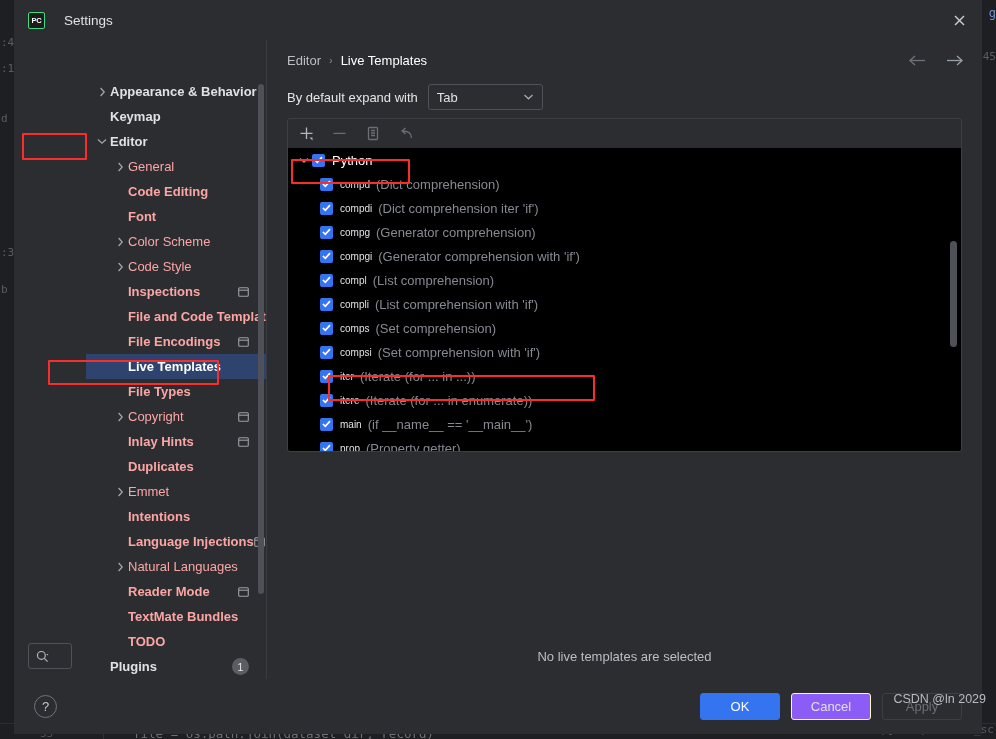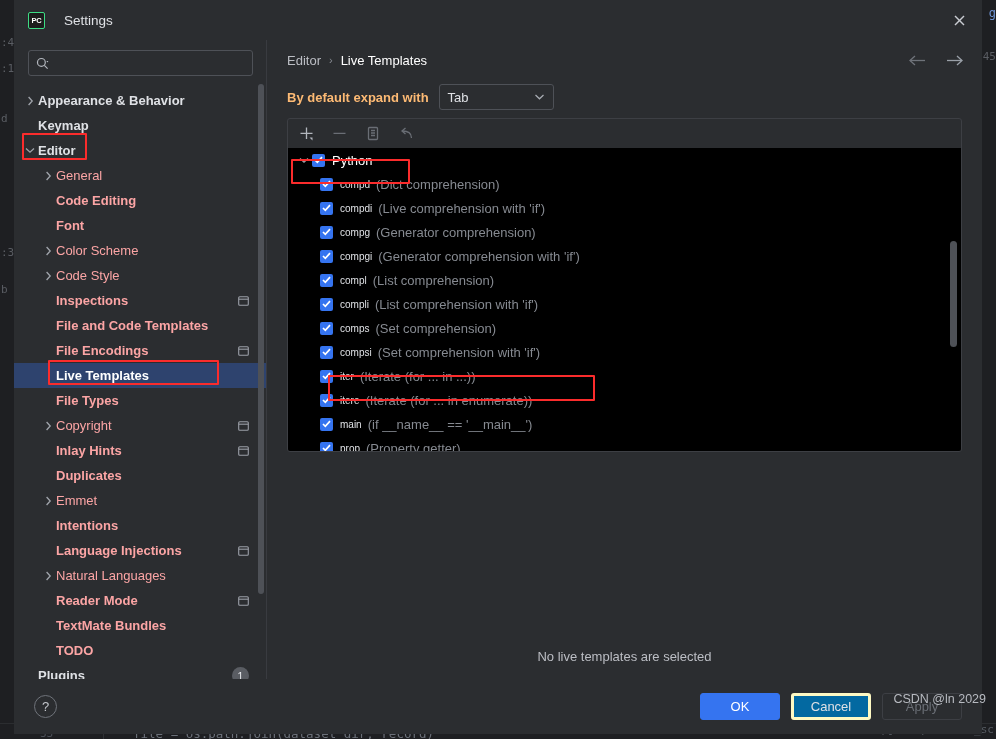--- a/index.html
+++ b/index.html
@@ -142,23 +142,24 @@
     display: flex;
     min-height: 0;
     position: relative;
   }
 
   
   #sidebar {
     width: 253px;
     flex: 0 0 253px;
     display: flex;
-    flex-direction: column;
+    flex-direction: row;
     position: relative;
     background: #2b2d30;
+    align-items: flex-end;
   }
   #search-wrap {
     padding: 10px 14px 10px 14px;
   }
   #search-field {
     height: 26px;
     border: 1px solid #4e5157;
     border-radius: 3px;
     background: #2b2d30;
     display: flex;
@@ -286,21 +287,21 @@
   #nav-back svg { stroke: #6f737a; }
   #nav-forward svg { stroke: #9aa0a8; }
 
   #expand-row {
     height: 34px;
     flex: 0 0 auto;
     display: flex;
     align-items: center;
     padding-left: 20px;
   }
-  #expand-label { font-size: 13px; color: #fdba74; margin-right: 10px; font-weight: bold; }
+  #expand-label { font-size: 13px; color: #e5e5e5; margin-right: 10px; }
   #expand-select {
     width: 115px; height: 26px;
     border: 1px solid #4e5157;
     border-radius: 3px;
     background: #2b2d30;
     display: flex;
     align-items: center;
     padding: 0 8px;
     cursor: pointer;
     position: relative;
@@ -447,23 +448,23 @@
     justify-content: center;
     cursor: pointer;
     padding: 0 16px;
   }
   #ok-button {
     background: #3574f0;
     color: #ffffff;
     border: 1px solid #3574f0;
   }
   #cancel-button {
-    background: #0369a1;
+    background: #8b5cf6;
     color: #dfe1e5;
-    border: 3px solid #fef9c3;
+    border: 1px solid #fef9c3;
   }
   #apply-button {
     background: #2b2d30;
     color: #6a6e75;
     border: 1px solid #3d3f44;
     cursor: default;
   }
 
   
   .annotation-box {
@@ -780,21 +781,21 @@
                 <span class="tpl-abbrev">compd</span>
                 <span class="tpl-desc">(Dict comprehension)</span>
               </div>
               <div class="tpl-row child">
                 <span class="tpl-checkbox">
                   <svg width="9" height="8" viewBox="0 0 9 8" fill="none" stroke-width="1.7">
                     <polyline points="1,4 3.3,6.3 8,1.2"></polyline>
                   </svg>
                 </span>
                 <span class="tpl-abbrev">compdi</span>
-                <span class="tpl-desc">(Live comprehension with 'if')</span>
+                <span class="tpl-desc">(Dict comprehension iter 'if')</span>
               </div>
               <div class="tpl-row child">
                 <span class="tpl-checkbox">
                   <svg width="9" height="8" viewBox="0 0 9 8" fill="none" stroke-width="1.7">
                     <polyline points="1,4 3.3,6.3 8,1.2"></polyline>
                   </svg>
                 </span>
                 <span class="tpl-abbrev">compg</span>
                 <span class="tpl-desc">(Generator comprehension)</span>
               </div>

